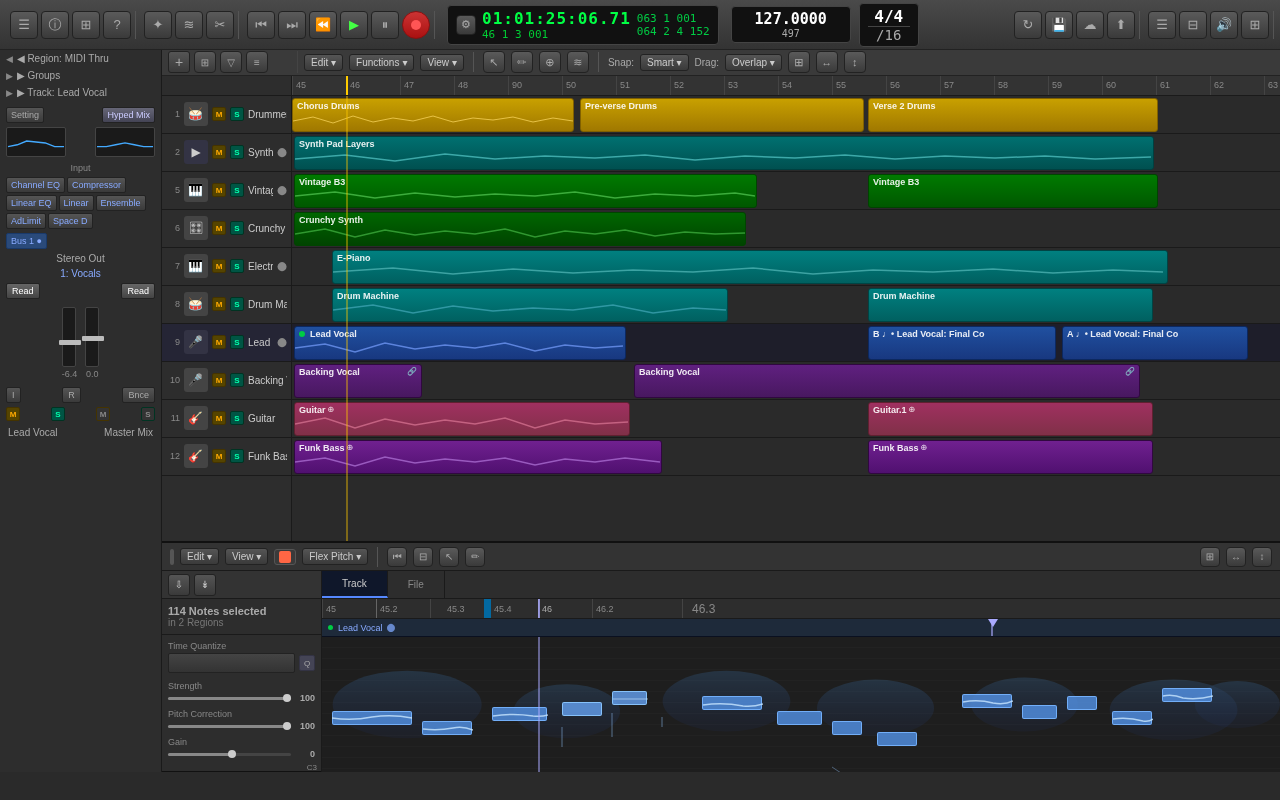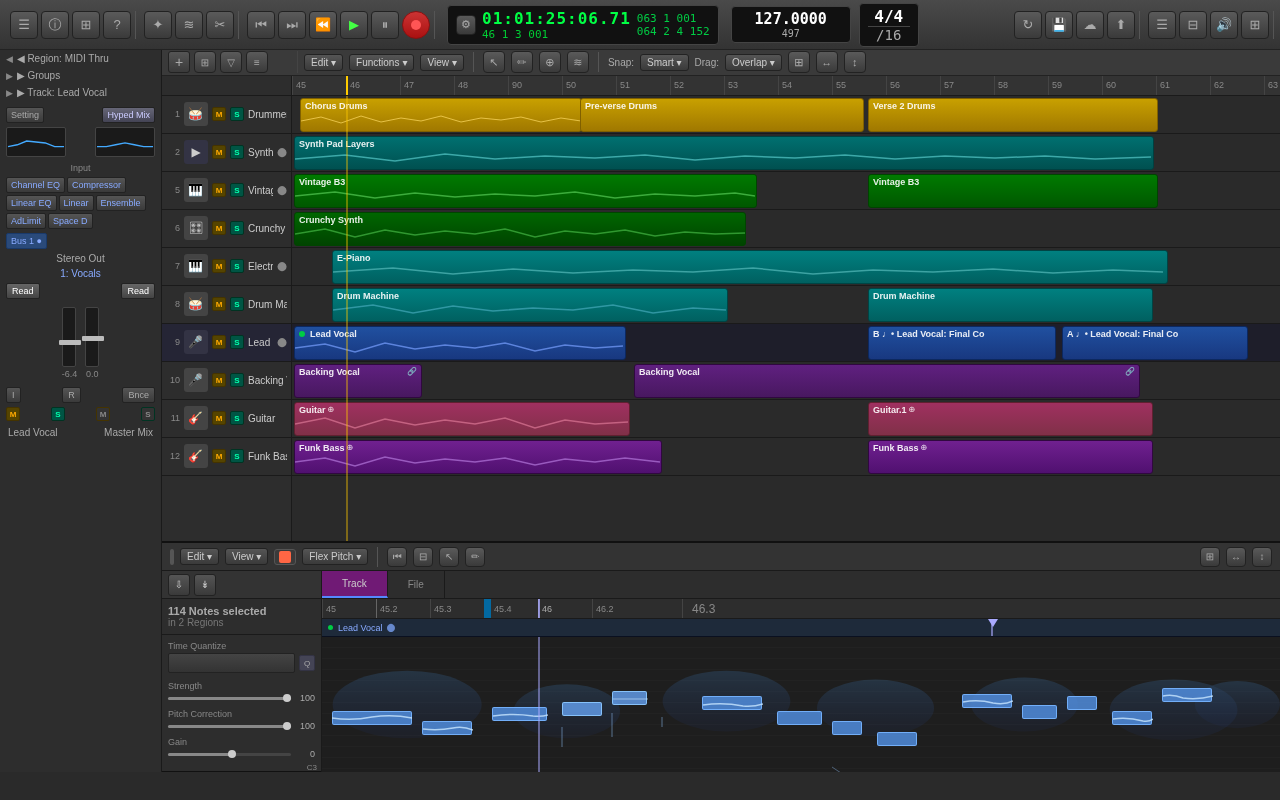--- a/index.html
+++ b/index.html
@@ -405,21 +405,21 @@
     .tab {
       padding: 0 20px;
       display: flex;
       align-items: center;
       font-size: 10px;
       color: #888;
       cursor: pointer;
       border-right: 1px solid #1a1a1a;
     }
     .tab-active {
-      background: #701a75;
+      background: #0f172a;
       color: #ccc;
       border-bottom: 2px solid #5588ff;
     }
 
     
     .bottom-header {
       height: 28px;
       background: #333;
       border-bottom: 1px solid #1a1a1a;
       display: flex;
@@ -431,20 +431,21 @@
     .param-label {
       font-size: 9px;
       color: #888;
       margin-bottom: 2px;
     }
     .param-row {
       display: flex;
       align-items: center;
       gap: 0;
       margin-bottom: 6px;
+      font-weight: bold;
     }
     .param-slider {
       flex: 1;
       height: 3px;
       background: #444;
       border-radius: 2px;
       position: relative;
     }
     .param-slider-fill {
       height: 100%;
@@ -839,21 +840,21 @@
             <div class="ruler-mark">63</div>
 
           </div>
         </div>
 
         <div class="tracks-content">
 
           <div style="position:absolute;left:54px;top:0;width:2px;height:100%;background:rgba(255,200,0,0.4);z-index:5;pointer-events:none;"></div>
 
           <div class="track-row">
-            <div class="clip clip-yellow" style="left:8px;width:282px;">
+            <div class="clip clip-yellow" style="left:0;width:282px;">
               <div class="clip-label">Chorus Drums</div>
               <svg width="280" height="16" style="position:absolute;bottom:2px;left:0;">
                 <polyline points="0,8 20,4 40,10 60,3 80,9 100,5 120,8 140,3 160,9 180,5 200,7 220,4 240,9 260,5 280,8" fill="none" stroke="rgba(255,220,100,0.7)" stroke-width="1"></polyline>
               </svg>
             </div>
             <div class="clip clip-yellow" style="left:288px;width:284px;">
               <div class="clip-label">Pre-verse Drums</div>
             </div>
             <div class="clip clip-yellow" style="left:576px;width:290px;">
               <div class="clip-label">Verse 2 Drums</div>
@@ -1077,21 +1078,21 @@
 
             <div style="position:absolute;left:0;right:0;top:0;bottom:0;background:repeating-linear-gradient(to bottom, #f0f0f0 0px, #f0f0f0 5px, #333 5px, #333 6px, #f0f0f0 6px, #f0f0f0 11px, #222 11px, #222 12px);"></div>
           </div>
         </div>
 
         <div style="flex:1;display:flex;flex-direction:column;overflow:hidden;background:#1e1e1e;">
 
           <div style="height:20px;background:#2d2d2d;border-bottom:1px solid #1a1a1a;display:flex;align-items:center;position:relative;overflow:hidden;">
             <div style="width:54px;border-left:1px solid #444;height:100%;display:flex;align-items:center;padding-left:3px;font-size:9px;color:#888;">45</div>
             <div style="width:54px;border-left:1px solid #666;height:100%;display:flex;align-items:center;padding-left:3px;font-size:9px;color:#888;">45.2</div>
-            <div style="width:54px;border-left:1px solid #444;height:100%;display:flex;align-items:center;padding-left:3px;font-size:9px;color:#888;">45.3</div>
+            <div style="width:54px;border-left:1px solid #444;height:100%;display:flex;align-items:center;padding-left:16px;font-size:9px;color:#888;">45.3</div>
             <div style="width:54px;border-left:7px solid #0369a1;height:100%;display:flex;align-items:center;padding-left:3px;font-size:9px;color:#888;">45.4</div>
             <div style="width:54px;border-left:1px solid #666;height:100%;display:flex;align-items:center;padding-left:3px;font-size:9px;color:#aaa;">46</div>
             <div style="width:54px;border-left:1px solid #444;height:100%;display:flex;align-items:center;padding-left:3px;font-size:9px;color:#888;">46.2</div>
             <div style="width:54px;border-left:1px solid #444;height:100%;display:flex;align-items:center;padding-left:9px;font-size:12px;color:#888;margin-left:36px;">46.3</div>
             <div style="flex:1;"></div>
 
             <div style="position:absolute;left:216px;top:0;width:2px;height:100%;background:#aaaaff;opacity:0.8;"></div>
           </div>
 
           <div style="height:18px;background:#1e2a3a;border-bottom:1px solid #0a1020;display:flex;align-items:center;padding:0 6px;font-size:9px;color:#88aaff;position:relative;">

